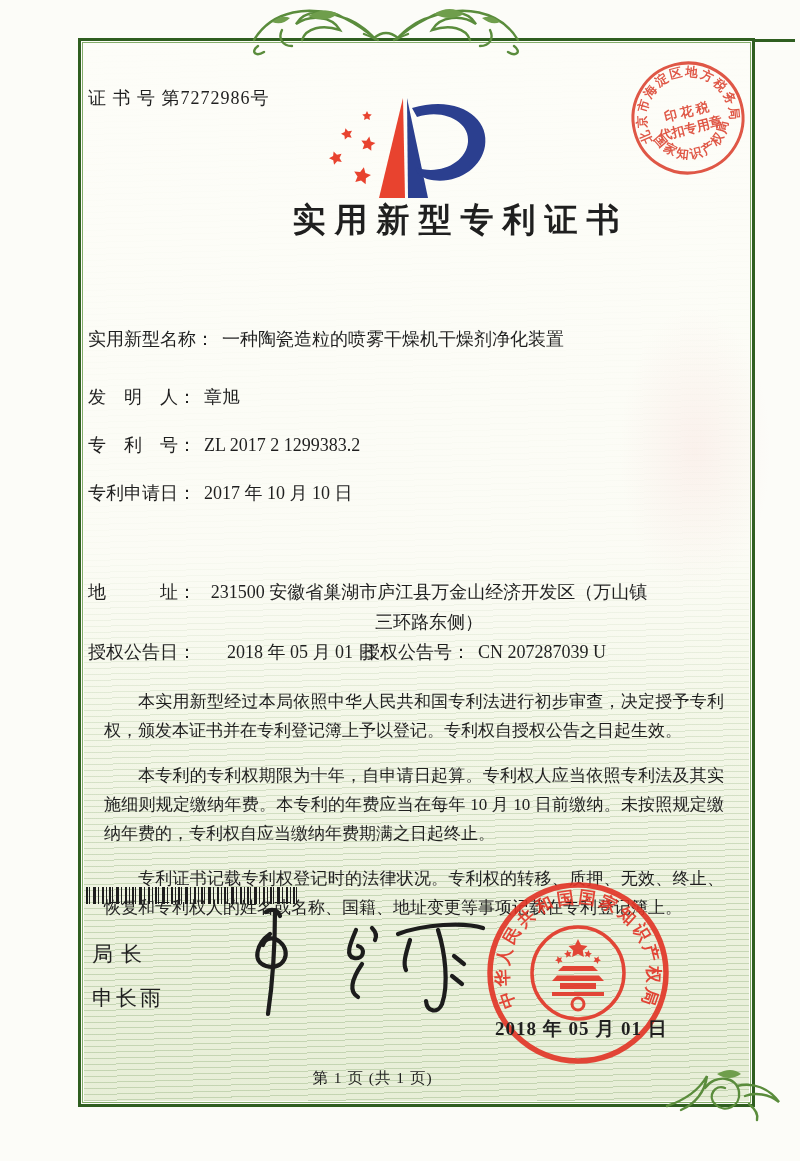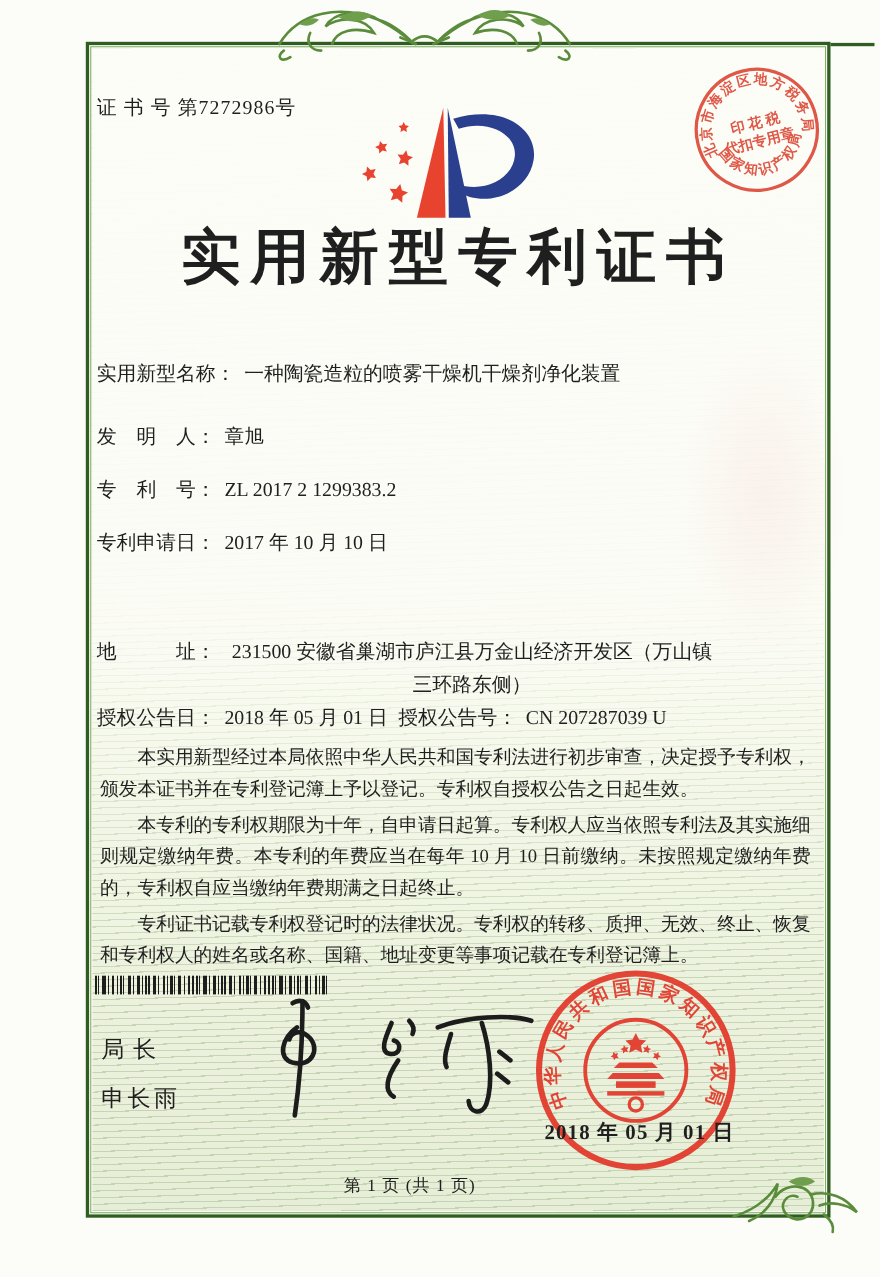--- a/index.html
+++ b/index.html
@@ -17,31 +17,31 @@
       linear-gradient(180deg, rgba(253,253,248,0.98) 0%, rgba(252,252,246,0.92) 48%,
                       rgba(246,249,236,0.4) 64%, rgba(238,244,222,0) 80%),
       repeating-linear-gradient(178.5deg, rgba(112,152,88,0.30) 0 1px, rgba(255,255,255,0) 1px 6px),
       linear-gradient(180deg,#fbfbf4 0%,#f4f7e8 55%,#e7eed7 100%);}
   .blush{position:absolute;left:590px;top:250px;width:210px;height:400px;
     background:radial-gradient(closest-side, rgba(243,196,196,0.20), rgba(243,196,196,0) 72%);}
 
   .line-ext{position:absolute;left:755px;top:39px;width:40px;height:3px;background:#2f5e20;}
 
   .cert-no{left:88px;top:86px;font-size:18px;letter-spacing:1px;white-space:pre;}
-  .title{left:78px;top:198px;width:677px;text-align:center;font-size:54px;
-         font-weight:bold;letter-spacing:9px;}
+  .title{left:78px;top:198px;width:677px;text-align:center;font-size:33px;
+         font-weight:bold;letter-spacing:9px;padding-left:44px;}
 
   .field-row{position:absolute;left:88px;width:662px;display:flex;align-items:baseline;font-size:18px;}
   .field-row .lab{white-space:pre;flex:none;}
   .field-row .val{margin-left:8px;white-space:pre;}
   .field-row .val.wrap{white-space:normal;width:450px;line-height:30px;}
   .grant-right{position:absolute;left:274px;top:0;display:flex;align-items:baseline;}
 
   .paras{left:88px;top:671px;width:652px;font-size:17px;line-height:29px;text-align:justify;}
-  .paras p{margin:3px;text-indent:2em;}
+  .paras p{margin:16px;text-indent:2em;}
 
   .barcode{left:86px;top:887px;width:212px;height:17px;
     background:repeating-linear-gradient(90deg,
       #1d1d1d 0 2px, transparent 2px 3px,
       #1d1d1d 3px 4px, transparent 4px 7px,
       #1d1d1d 7px 10px, transparent 10px 12px,
       #1d1d1d 12px 13px, transparent 13px 16px,
       #1d1d1d 16px 18px, transparent 18px 20px,
       #1d1d1d 20px 21px, transparent 21px 23px);}
 
@@ -145,21 +145,21 @@
     <span class="val">ZL 2017 2 1299383.2</span>
   </div>
   <div class="field-row" style="top:481px;">
     <span class="lab">专利申请日：</span>
     <span class="val">2017 年 10 月 10 日</span>
   </div>
   <div class="field-row" style="top:577px;text-align:center;">
     <span class="lab">地　　　址：</span>
     <span class="val wrap">231500 安徽省巢湖市庐江县万金山经济开发区（万山镇三环路东侧）</span>
   </div>
-  <div class="field-row" style="top:640px;">
+  <div class="field-row" style="top:640px;gap:23px;">
     <span class="lab">授权公告日：</span>
     <span class="val">2018 年 05 月 01 日</span>
     <span class="grant-right">
       <span class="lab">授权公告号：</span>
       <span class="val">CN 207287039 U</span>
     </span>
   </div>
 
   <div class="abs paras">
     <p>本实用新型经过本局依照中华人民共和国专利法进行初步审查，决定授予专利权，颁发本证书并在专利登记簿上予以登记。专利权自授权公告之日起生效。</p>

